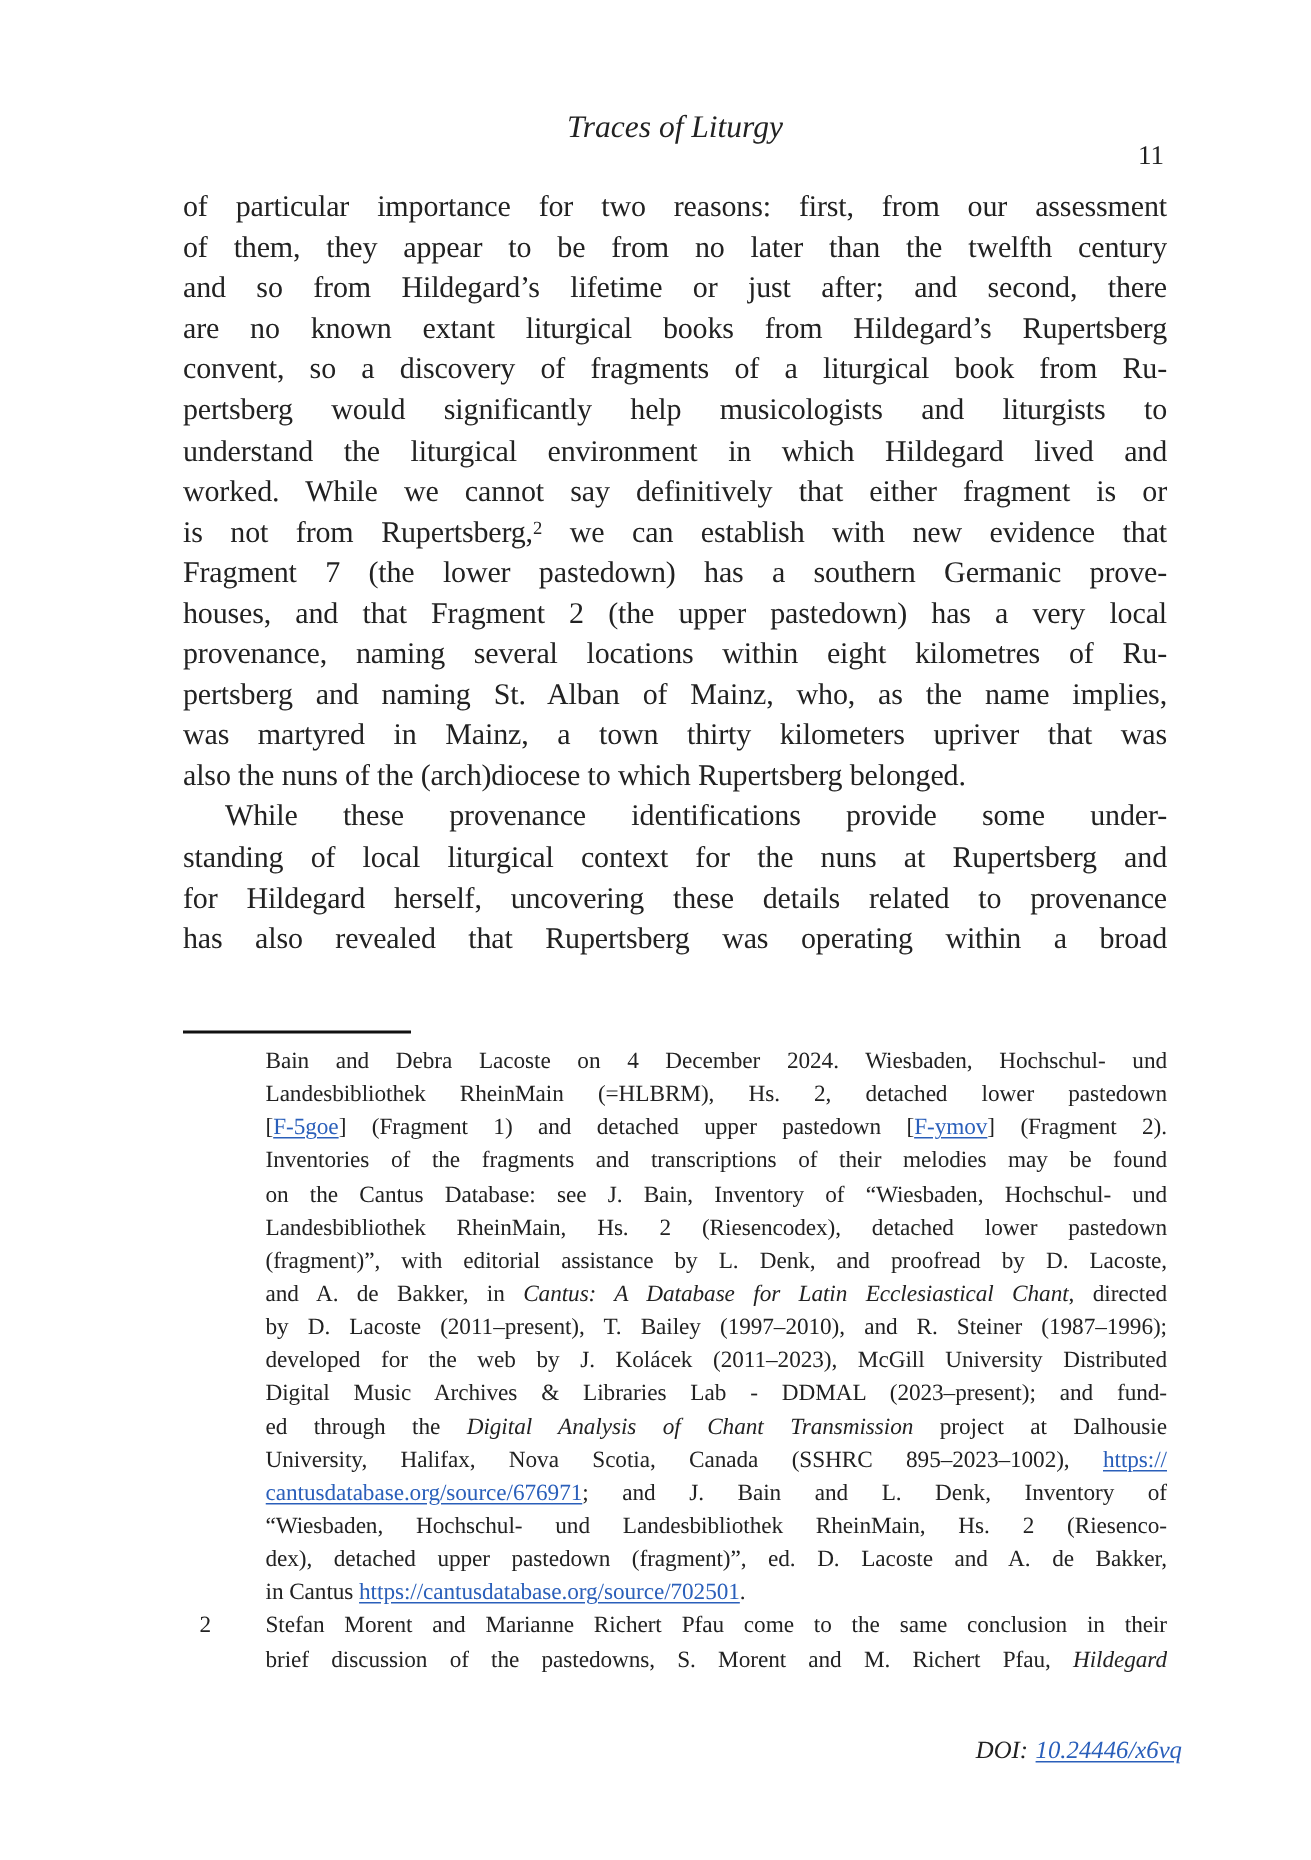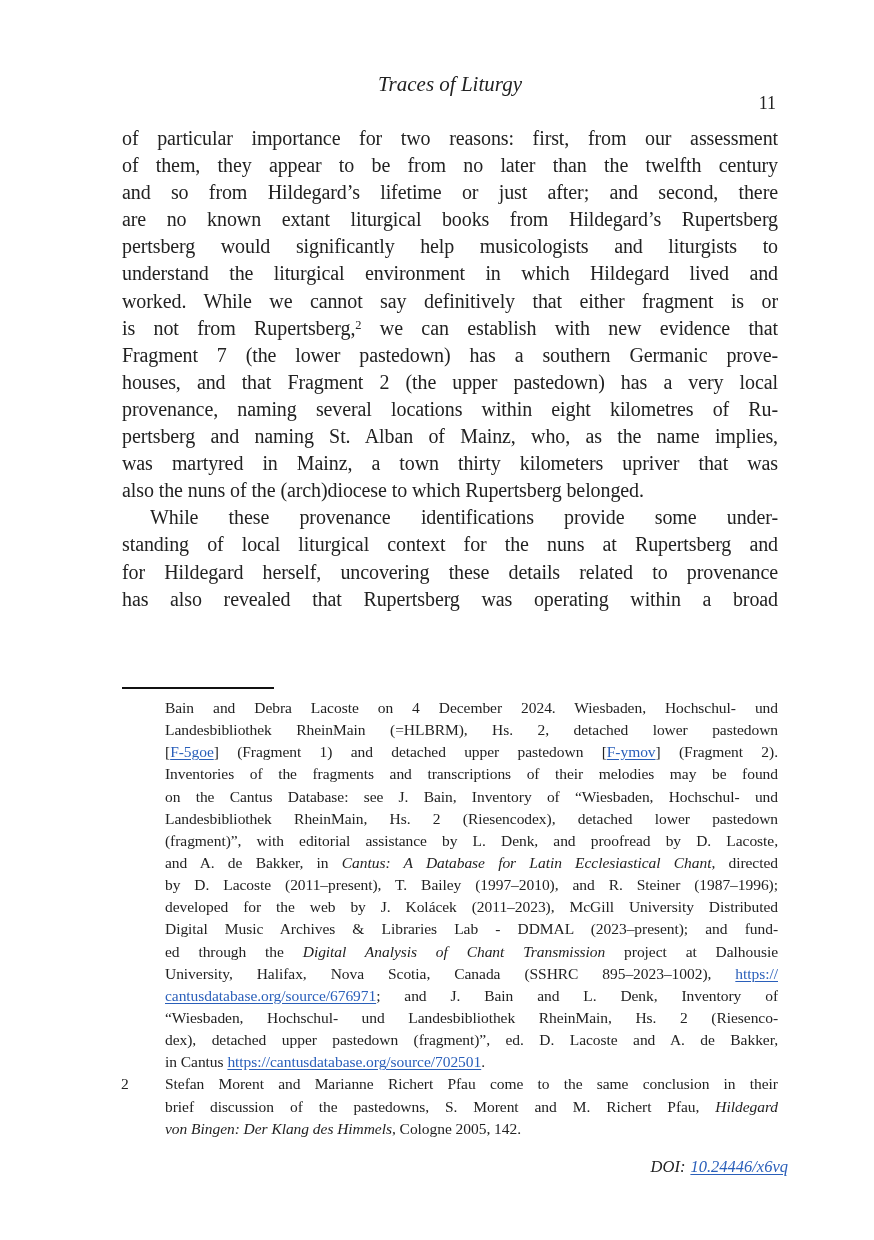--- a/index.html
+++ b/index.html
@@ -39,21 +39,21 @@
   .line.indent{text-indent:28px;}
   .fnrule{
     position:absolute;top:687px;left:122px;
     width:152px;height:2px;background:var(--rule);
   }
   .footnotes{
     position:absolute;top:697px;left:122px;width:656px;
     font-size:15.5px;line-height:22.15px;letter-spacing:-0.05px;
   }
   .footnotes .line{height:22.15px;}
-  .note{position:relative;padding-left:43px;}
+  .note{position:relative;padding-left:43px;margin-left:12px;}
   .marker{position:absolute;left:-1px;top:0;width:40px;text-align:left;}
   .it{font-style:italic;}
   a.link{
     color:var(--link);
     text-underline-offset:2px;
     cursor:pointer;
   }
   sup{
     font-size:0.62em;
     line-height:0;
@@ -75,20 +75,21 @@
     <span class="head-title">Traces of Liturgy</span>
     <span class="page-number">11</span>
   </div>
 
   <div class="body-text">
       <div>
         <div class="line"><span>of particular importance for two reasons: first, from our assessment</span></div>
         <div class="line"><span>of them, they appear to be from no later than the twelfth century</span></div>
         <div class="line"><span>and so from Hildegard’s lifetime or just after; and second, there</span></div>
         <div class="line"><span>are no known extant liturgical books from Hildegard’s Rupertsberg</span></div>
+        <div class="line"><span>convent, so a discovery of fragments of a liturgical book from Ru-</span></div>
         <div class="line"><span>pertsberg would significantly help musicologists and liturgists to</span></div>
         <div class="line"><span>understand the liturgical environment in which Hildegard lived and</span></div>
         <div class="line"><span>worked. While we cannot say definitively that either fragment is or</span></div>
         <div class="line"><span>is not from Rupertsberg,</span><sup>2</sup><span> we can establish with new evidence that</span></div>
         <div class="line"><span>Fragment 7 (the lower pastedown) has a southern Germanic prove-</span></div>
         <div class="line"><span>houses, and that Fragment 2 (the upper pastedown) has a very local</span></div>
         <div class="line"><span>provenance, naming several locations within eight kilometres of Ru-</span></div>
         <div class="line"><span>pertsberg and naming St. Alban of Mainz, who, as the name implies,</span></div>
         <div class="line"><span>was martyred in Mainz, a town thirty kilometers upriver that was</span></div>
         <div class="line endline"><span>also the nuns of the (arch)diocese to which Rupertsberg belonged.</span></div>
@@ -120,21 +121,20 @@
         <div class="line"><span>University, Halifax, Nova Scotia, Canada (SSHRC 895–2023–1002), </span><a class="link" href="#">https://</a></div>
         <div class="line"><a class="link" href="#">cantusdatabase.org/source/676971</a><span>; and J. Bain and L. Denk, Inventory of</span></div>
         <div class="line"><span>“Wiesbaden, Hochschul- und Landesbibliothek RheinMain, Hs. 2 (Riesenco-</span></div>
         <div class="line"><span>dex), detached upper pastedown (fragment)”, ed. D. Lacoste and A. de Bakker,</span></div>
         <div class="line endline"><span>in Cantus </span><a class="link" href="#">https://cantusdatabase.org/source/702501</a><span>.</span></div>
       </div>
       <div class="note">
         <span class="marker">2</span>
         <div class="line"><span>Stefan Morent and Marianne Richert Pfau come to the same conclusion in their</span></div>
         <div class="line"><span>brief discussion of the pastedowns, S. Morent and M. Richert Pfau, </span><span class="it">Hildegard</span></div>
-        <div class="line endline"><span class="it">von Bingen: Der Klang des Himmels</span><span>, Cologne 2005, 142.</span></div>
       </div>
     </div>
 
   <div class="doi">
     <span>DOI:</span><a class="link" href="#">10.24446/x6vq</a>
   </div>
 
 </div>
 
 </body></html>

